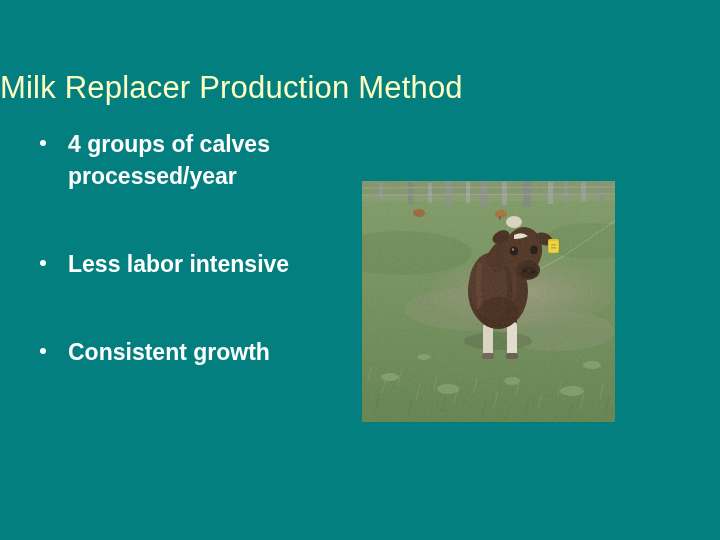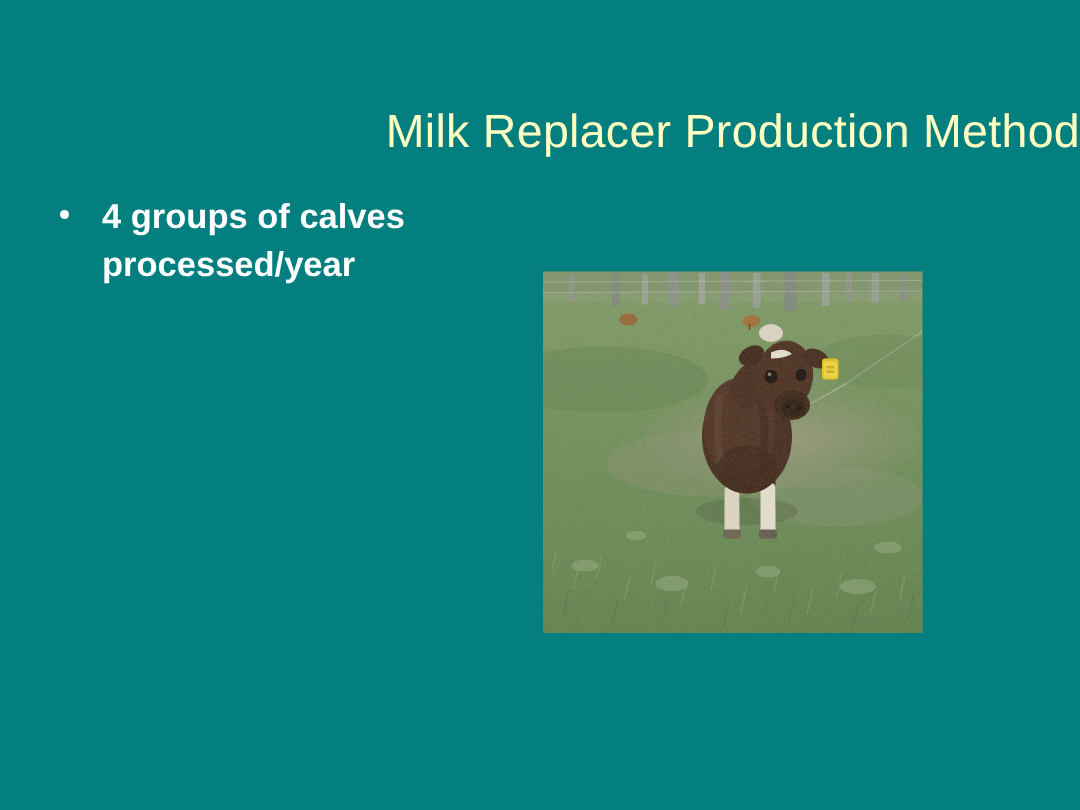--- a/index.html
+++ b/index.html
@@ -20,21 +20,21 @@
     background: #037f80;
     overflow: hidden;
   }
 
   
   #slide-title {
     position: absolute;
     left: 0;
     top: 48px;
     width: 720px;
-    text-align: right;
+    text-align: left;
     color: #ffffc2;
     font-size: 31px;
     line-height: 38px;
     font-weight: normal;
     letter-spacing: 0.2px;
     white-space: nowrap;
   }
 
   
   #body-list {
@@ -86,21 +86,29 @@
 
   <h1 id="slide-title">Milk Replacer Production Method</h1>
 
   <ul id="body-list">
 
     <li class="bullet-item">
       <span class="bullet-dot"></span>
       <span class="bullet-text">4 groups of calves processed/year</span>
     </li>
 
-
+    <li class="bullet-item">
+      <span class="bullet-dot"></span>
+      <span class="bullet-text">Less labor intensive</span>
+    </li>
+
+    <li class="bullet-item">
+      <span class="bullet-dot"></span>
+      <span class="bullet-text">Consistent growth</span>
+    </li>
 
   </ul>
 
   <div id="calf-photo">
     <svg width="253" height="241" viewBox="0 0 253 241" xmlns="http://www.w3.org/2000/svg">
       <defs>
         <linearGradient id="gGrass" x1="0" y1="0" x2="0" y2="1">
           <stop offset="0%" stop-color="#7e9a64"></stop>
           <stop offset="22%" stop-color="#78955e"></stop>
           <stop offset="55%" stop-color="#6d8c55"></stop>

